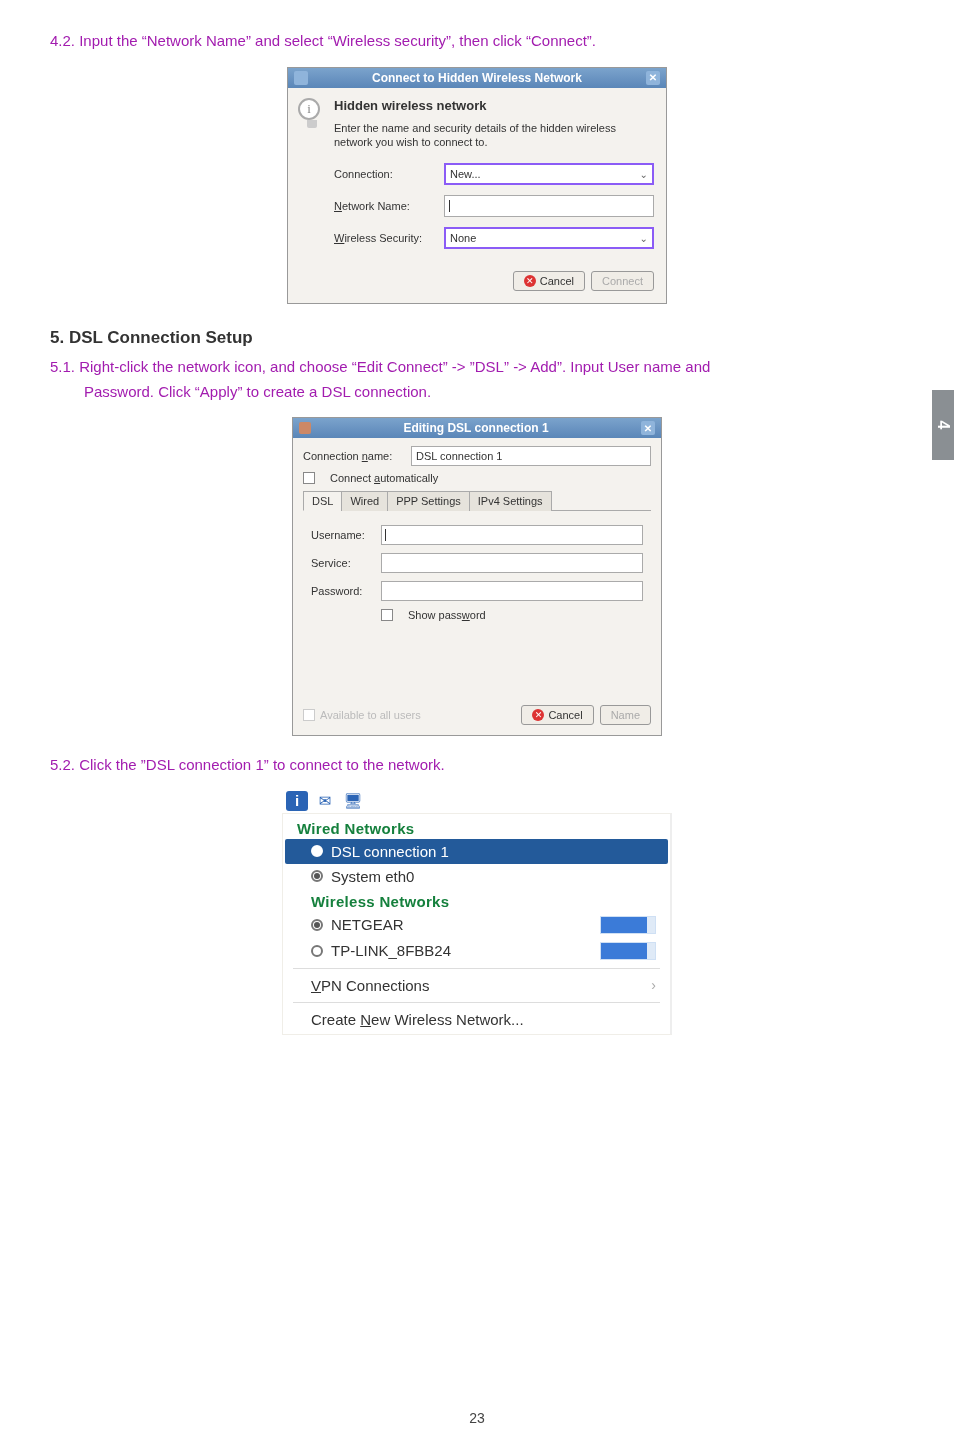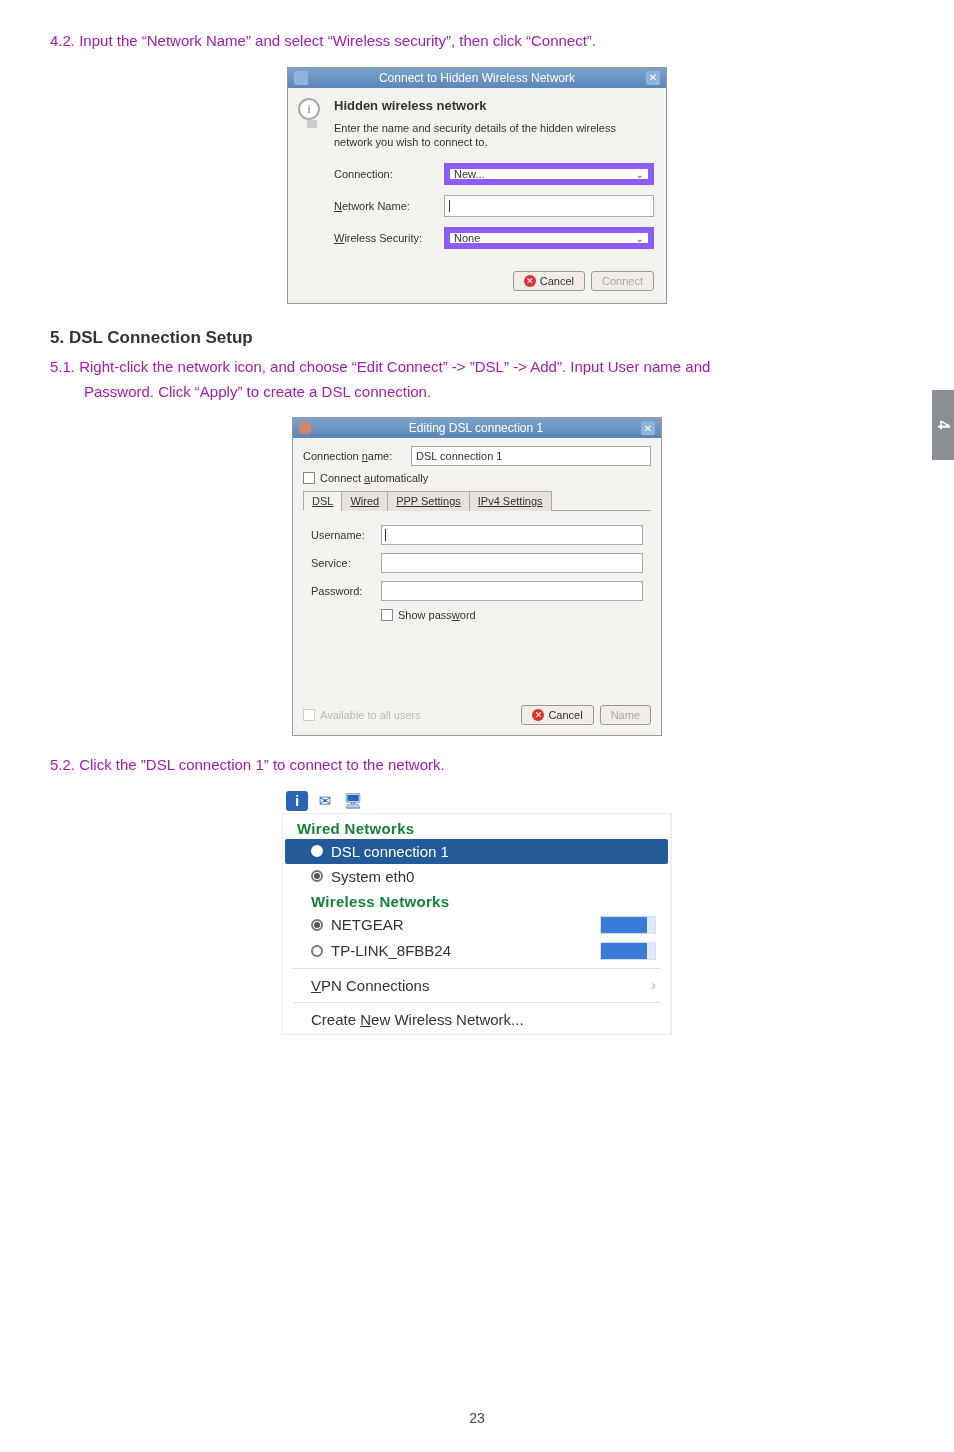--- a/index.html
+++ b/index.html
@@ -22,21 +22,21 @@
     margin: 0 auto 24px auto;
     border: 1px solid #999;
     background: #f4f2ee;
     font-size: 12px;
     color: #333;
   }
   .titlebar {
     background: linear-gradient(#7ba3cc, #5a86b8);
     color: #fff;
     font-size: 12px;
-    font-weight: normal;
+    font-weight: bold;
     padding: 3px 6px;
     display: flex;
     align-items: center;
     justify-content: space-between;
     text-align: center;
   }
   .titlebar .tb-left { width: 14px; height: 14px; background: #8fb4db; border-radius: 2px; display: inline-block; }
   .titlebar .tb-center { flex: 1; text-align: center; }
   .titlebar .tb-close {
     width: 14px; height: 14px; background: #8fb4db; border-radius: 2px;
@@ -58,21 +58,21 @@
   .info-icon .stem {
     width: 10px; height: 8px; background: #ccc; margin: 0 auto; border-radius: 0 0 2px 2px;
   }
   .d1-right { flex: 1; }
   .d1-h { font-weight: bold; font-size: 13px; margin-bottom: 8px; }
   .d1-p { font-size: 11px; margin-bottom: 14px; line-height: 1.3; }
   .form-row { display: flex; align-items: center; margin-bottom: 10px; }
   .form-row .lbl { width: 110px; font-size: 11px; }
   .form-row .lbl u { text-decoration: underline; }
   .combo {
-    flex: 1; height: 22px; border: 6px solid #8b5cf6; background: #fff;
+    flex: 1; height: 22px; border: 2px solid #8b5cf6; background: #fff;
     display: flex; align-items: center; padding: 0 4px; font-size: 11px;
     position: relative;
   }
   .combo .caret { position: absolute; right: 4px; font-size: 10px; color: #666; }
   .txtinput {
     flex: 1; height: 22px; border: 1px solid #aaa; background: #fff;
     padding: 0 4px; font-size: 11px;
     display: flex; align-items: center;
   }
   .txtinput .cursor { width: 1px; height: 12px; background: #333; }
@@ -90,32 +90,32 @@
     width: 370px;
     margin: 10px auto 18px auto;
     border: 1px solid #999;
     background: #f4f2ee;
     font-size: 11px;
   }
   .d2-body { padding: 8px 10px 10px; }
   .d2-row { display: flex; align-items: center; margin-bottom: 6px; }
   .d2-row .lbl2 { width: 108px; }
   .d2-input { flex: 1; height: 20px; border: 1px solid #aaa; background: #fff; padding: 0 4px; display: flex; align-items: center; }
-  .chk-row { display: flex; align-items: center; gap: 5px; margin-bottom: 6px; }
+  .chk-row { display: flex; align-items: center; gap: 15px; margin-bottom: 6px; }
   .chk {
     width: 12px; height: 12px; border: 1px solid #888; background: #fff;
     display: inline-block;
   }
   .tabs {
     display: flex; border-bottom: 1px solid #aaa; margin-bottom: 10px;
   }
   .tab {
     padding: 3px 8px; border: 1px solid #aaa; border-bottom: none;
     background: #e6e3dc; font-size: 11px; margin-right: -1px;
-    position: relative; top: 1px; text-decoration: underline;
+    position: relative; top: 1px;
   }
   .tab.active { background: #f4f2ee; border-bottom: 1px solid #f4f2ee; }
   .inner-form { padding: 4px 8px 60px 8px; }
   .inner-form .irow { display: flex; align-items: center; margin-bottom: 8px; }
   .inner-form .ilbl { width: 70px; font-size: 11px; }
   .inner-form .iinput { flex: 1; height: 20px; border: 1px solid #aaa; background: #fff; display:flex; align-items:center; padding:0 3px;}
   .d2-footer { display: flex; align-items: center; justify-content: space-between; padding: 8px 10px 10px; }
   .d2-footer .left-chk { display: flex; align-items: center; gap: 5px; color: #bbb; }
 
   

